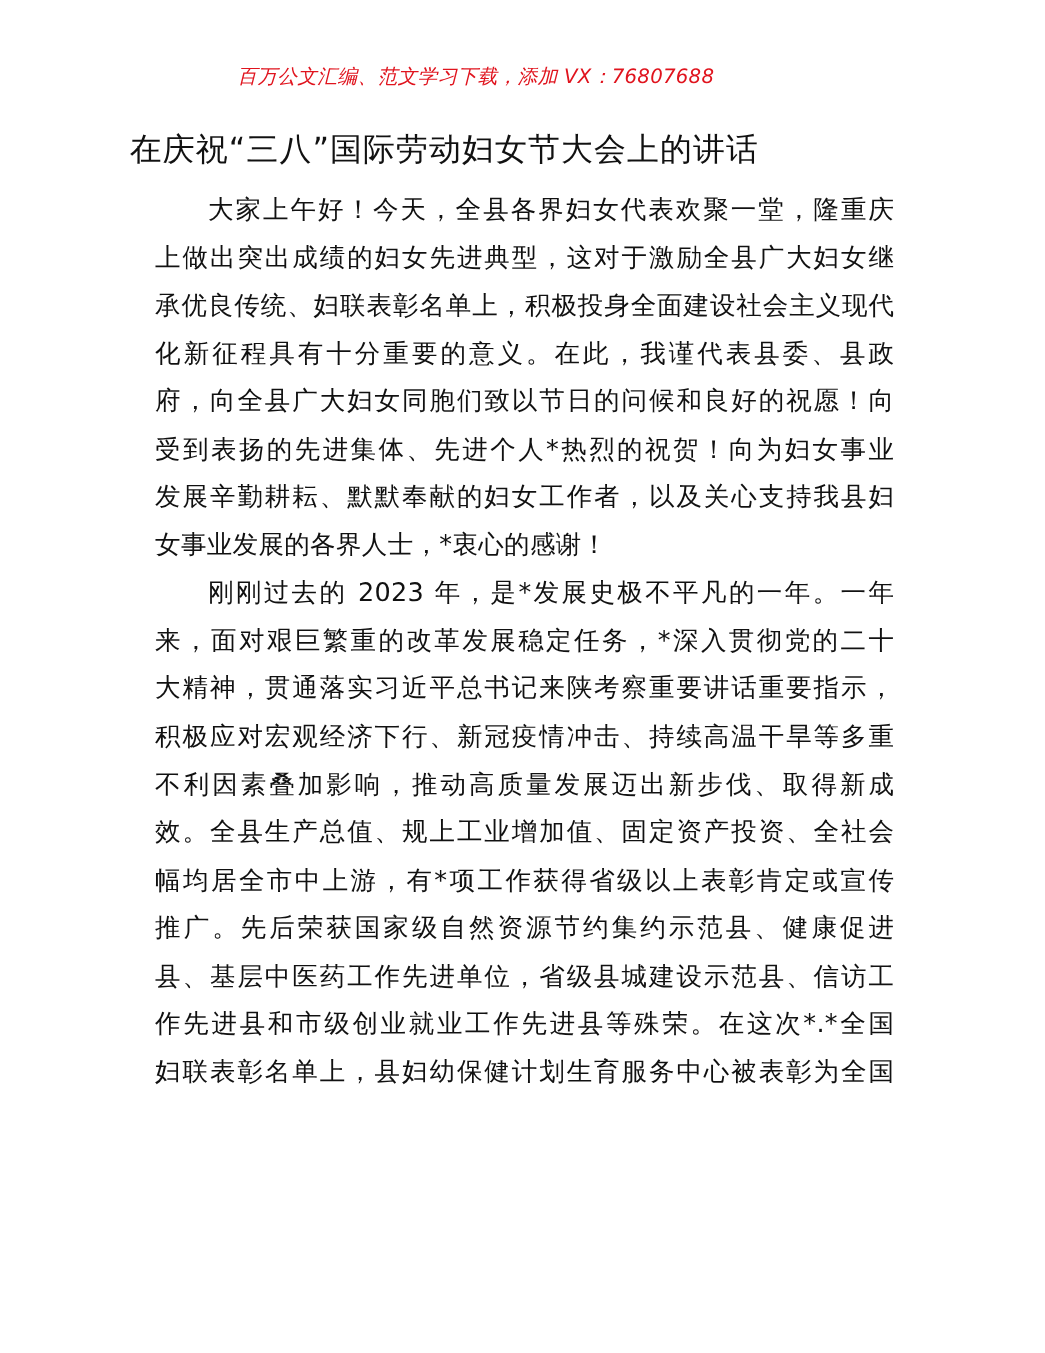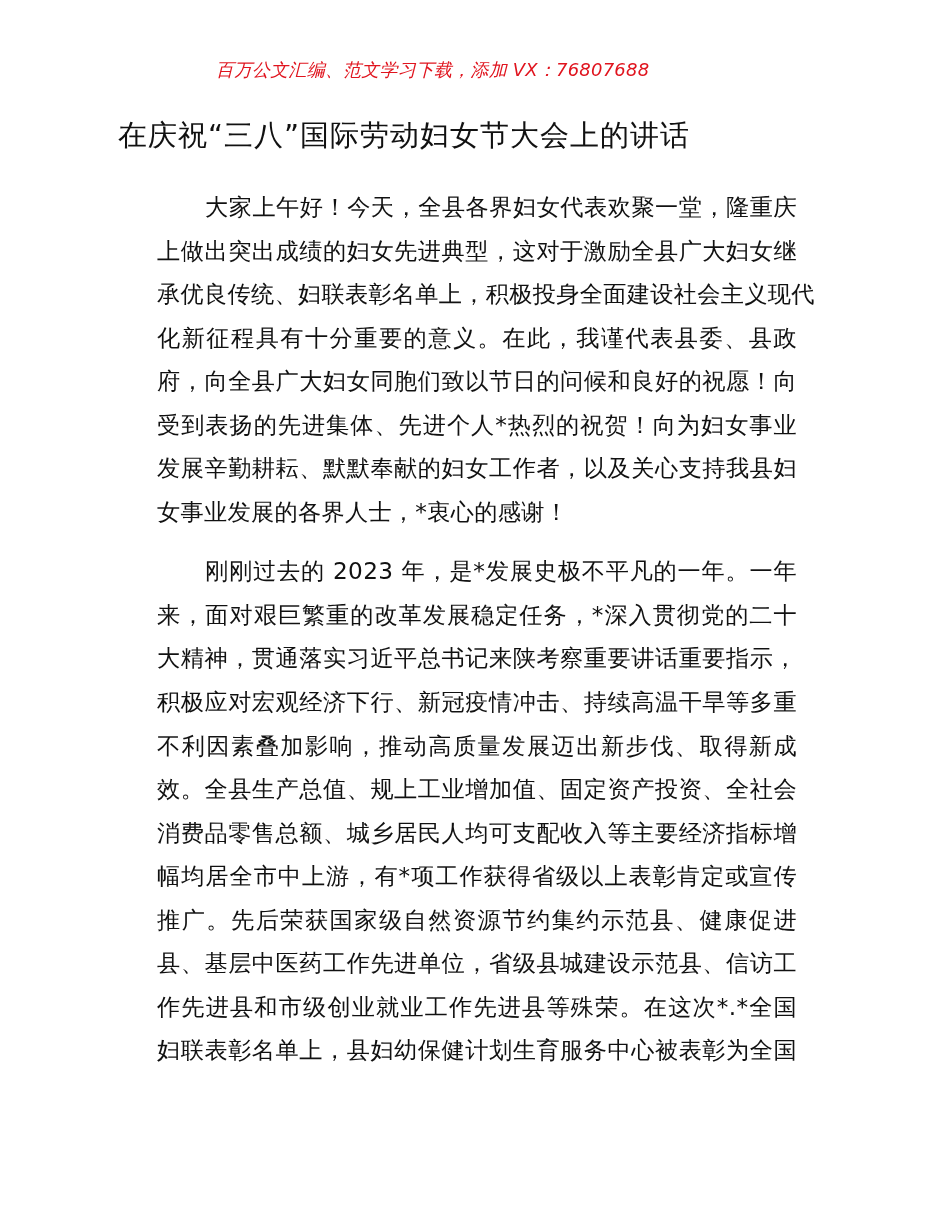--- a/index.html
+++ b/index.html
@@ -3,21 +3,21 @@
 <meta charset="utf-8">
 <style>
   html, body { margin: 0; padding: 0; background: #ffffff; }
   body { width: 950px; height: 1230px; position: relative; overflow: hidden;
          font-family: "DejaVu Sans", "Liberation Sans", sans-serif; color: #111111; }
   .header { position: absolute; top: 57px; left: 0; width: 865px; text-align: center;
             color: #e0141e; font-size: 18px; line-height: 26px; letter-spacing: 0.2px; font-style: italic; }
   .title { position: absolute; top: 115px; left: 0; width: 808px; text-align: center;
            font-size: 29px; line-height: 40px; color: #111; letter-spacing: 1px; }
   .body { position: absolute; top: 169px; left: 141px; width: 672px; }
-  .para { margin: 16px; font-size: 23.2px; line-height: 43.55px; text-align: justify;
+  .para { margin: 0; font-size: 23.2px; line-height: 43.55px; text-align: justify;
           text-indent: 2em; letter-spacing: 0.3px; word-break: break-all; }
   .line { display: block; text-indent: 0; white-space: nowrap; text-align-last: justify; text-align: justify; }
   .line.first { padding-left: 48px; }
   .line.last { text-align-last: left; }
 </style>
 </head>
 <body>
 
 <div class="header">百万公文汇编、范文学习下载，添加 VX：76807688</div>
 
@@ -34,20 +34,19 @@
     <span class="line">发展辛勤耕耘、默默奉献的妇女工作者，以及关心支持我县妇</span>
     <span class="line last">女事业发展的各界人士，*衷心的感谢！</span>
   </div>
   <div class="para">
     <span class="line first">刚刚过去的 2023 年，是*发展史极不平凡的一年。一年</span>
     <span class="line">来，面对艰巨繁重的改革发展稳定任务，*深入贯彻党的二十</span>
     <span class="line">大精神，贯通落实习近平总书记来陕考察重要讲话重要指示，</span>
     <span class="line">积极应对宏观经济下行、新冠疫情冲击、持续高温干旱等多重</span>
     <span class="line">不利因素叠加影响，推动高质量发展迈出新步伐、取得新成</span>
     <span class="line">效。全县生产总值、规上工业增加值、固定资产投资、全社会</span>
-    <span class="line">消费品零售总额、城乡居民人均可支配收入等主要经济指标增</span>
     <span class="line">幅均居全市中上游，有*项工作获得省级以上表彰肯定或宣传</span>
     <span class="line">推广。先后荣获国家级自然资源节约集约示范县、健康促进</span>
     <span class="line">县、基层中医药工作先进单位，省级县城建设示范县、信访工</span>
     <span class="line">作先进县和市级创业就业工作先进县等殊荣。在这次*.*全国</span>
     <span class="line">妇联表彰名单上，县妇幼保健计划生育服务中心被表彰为全国</span>
   </div>
 </div>
 
 </body></html>

